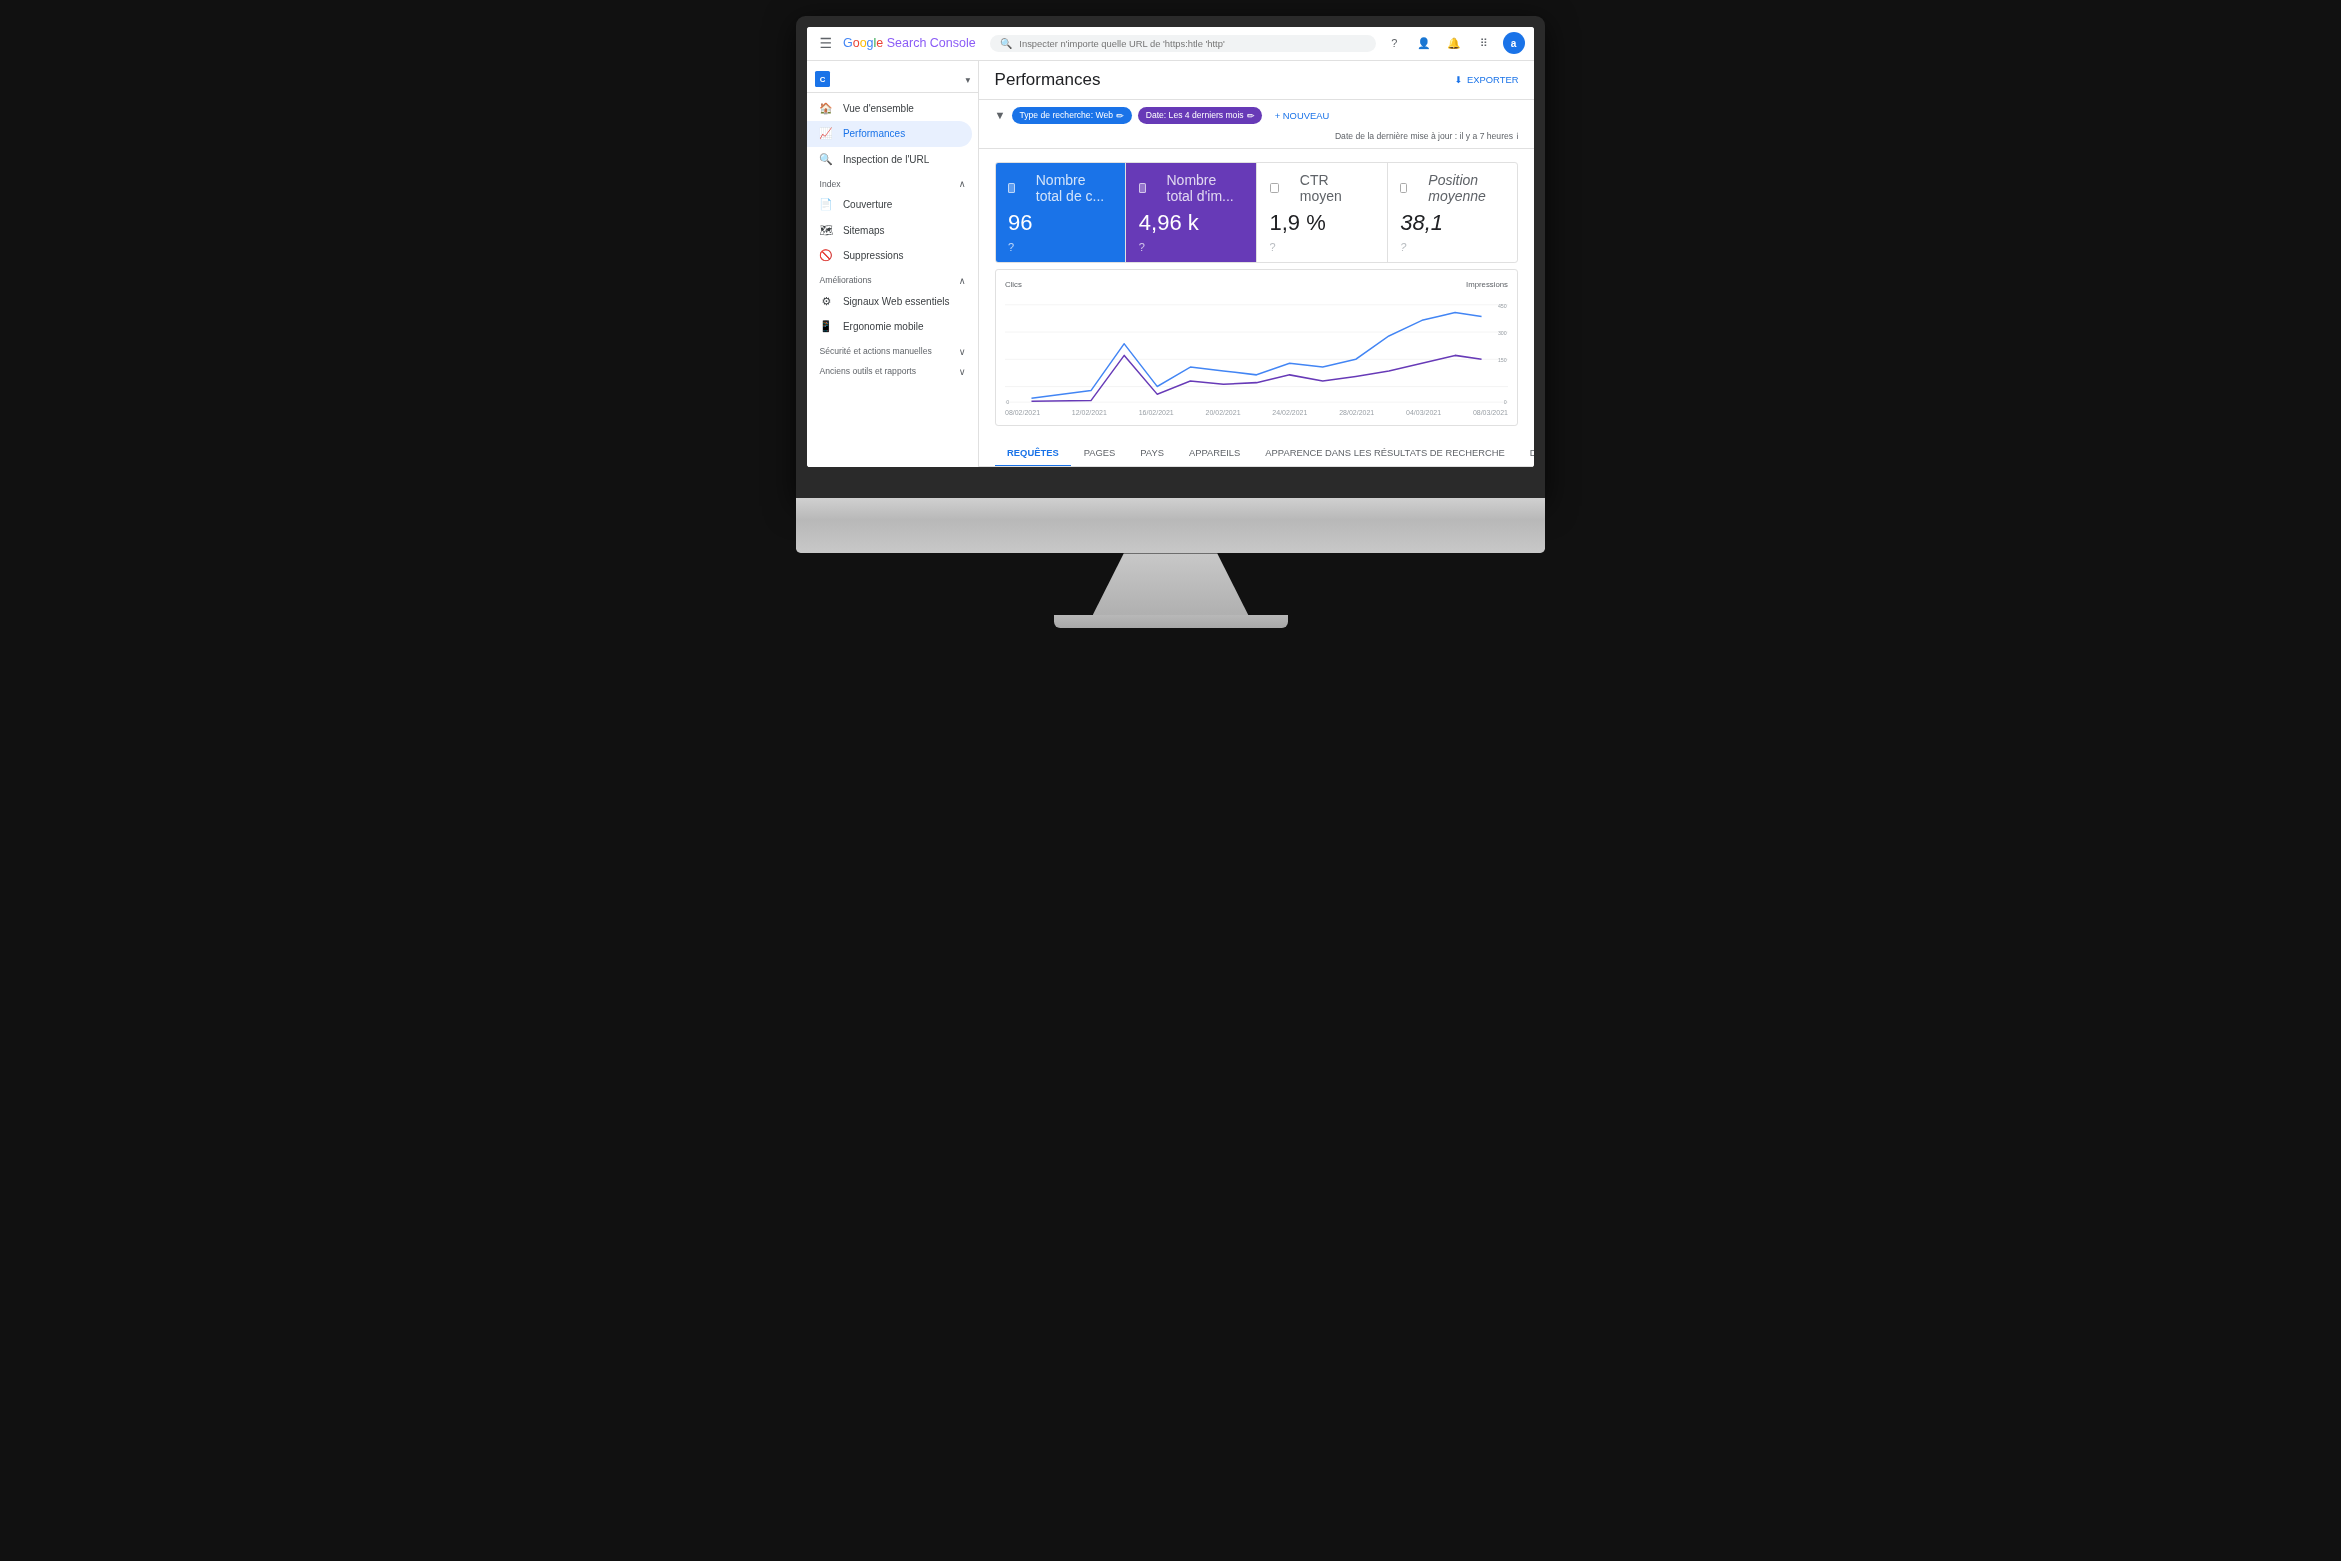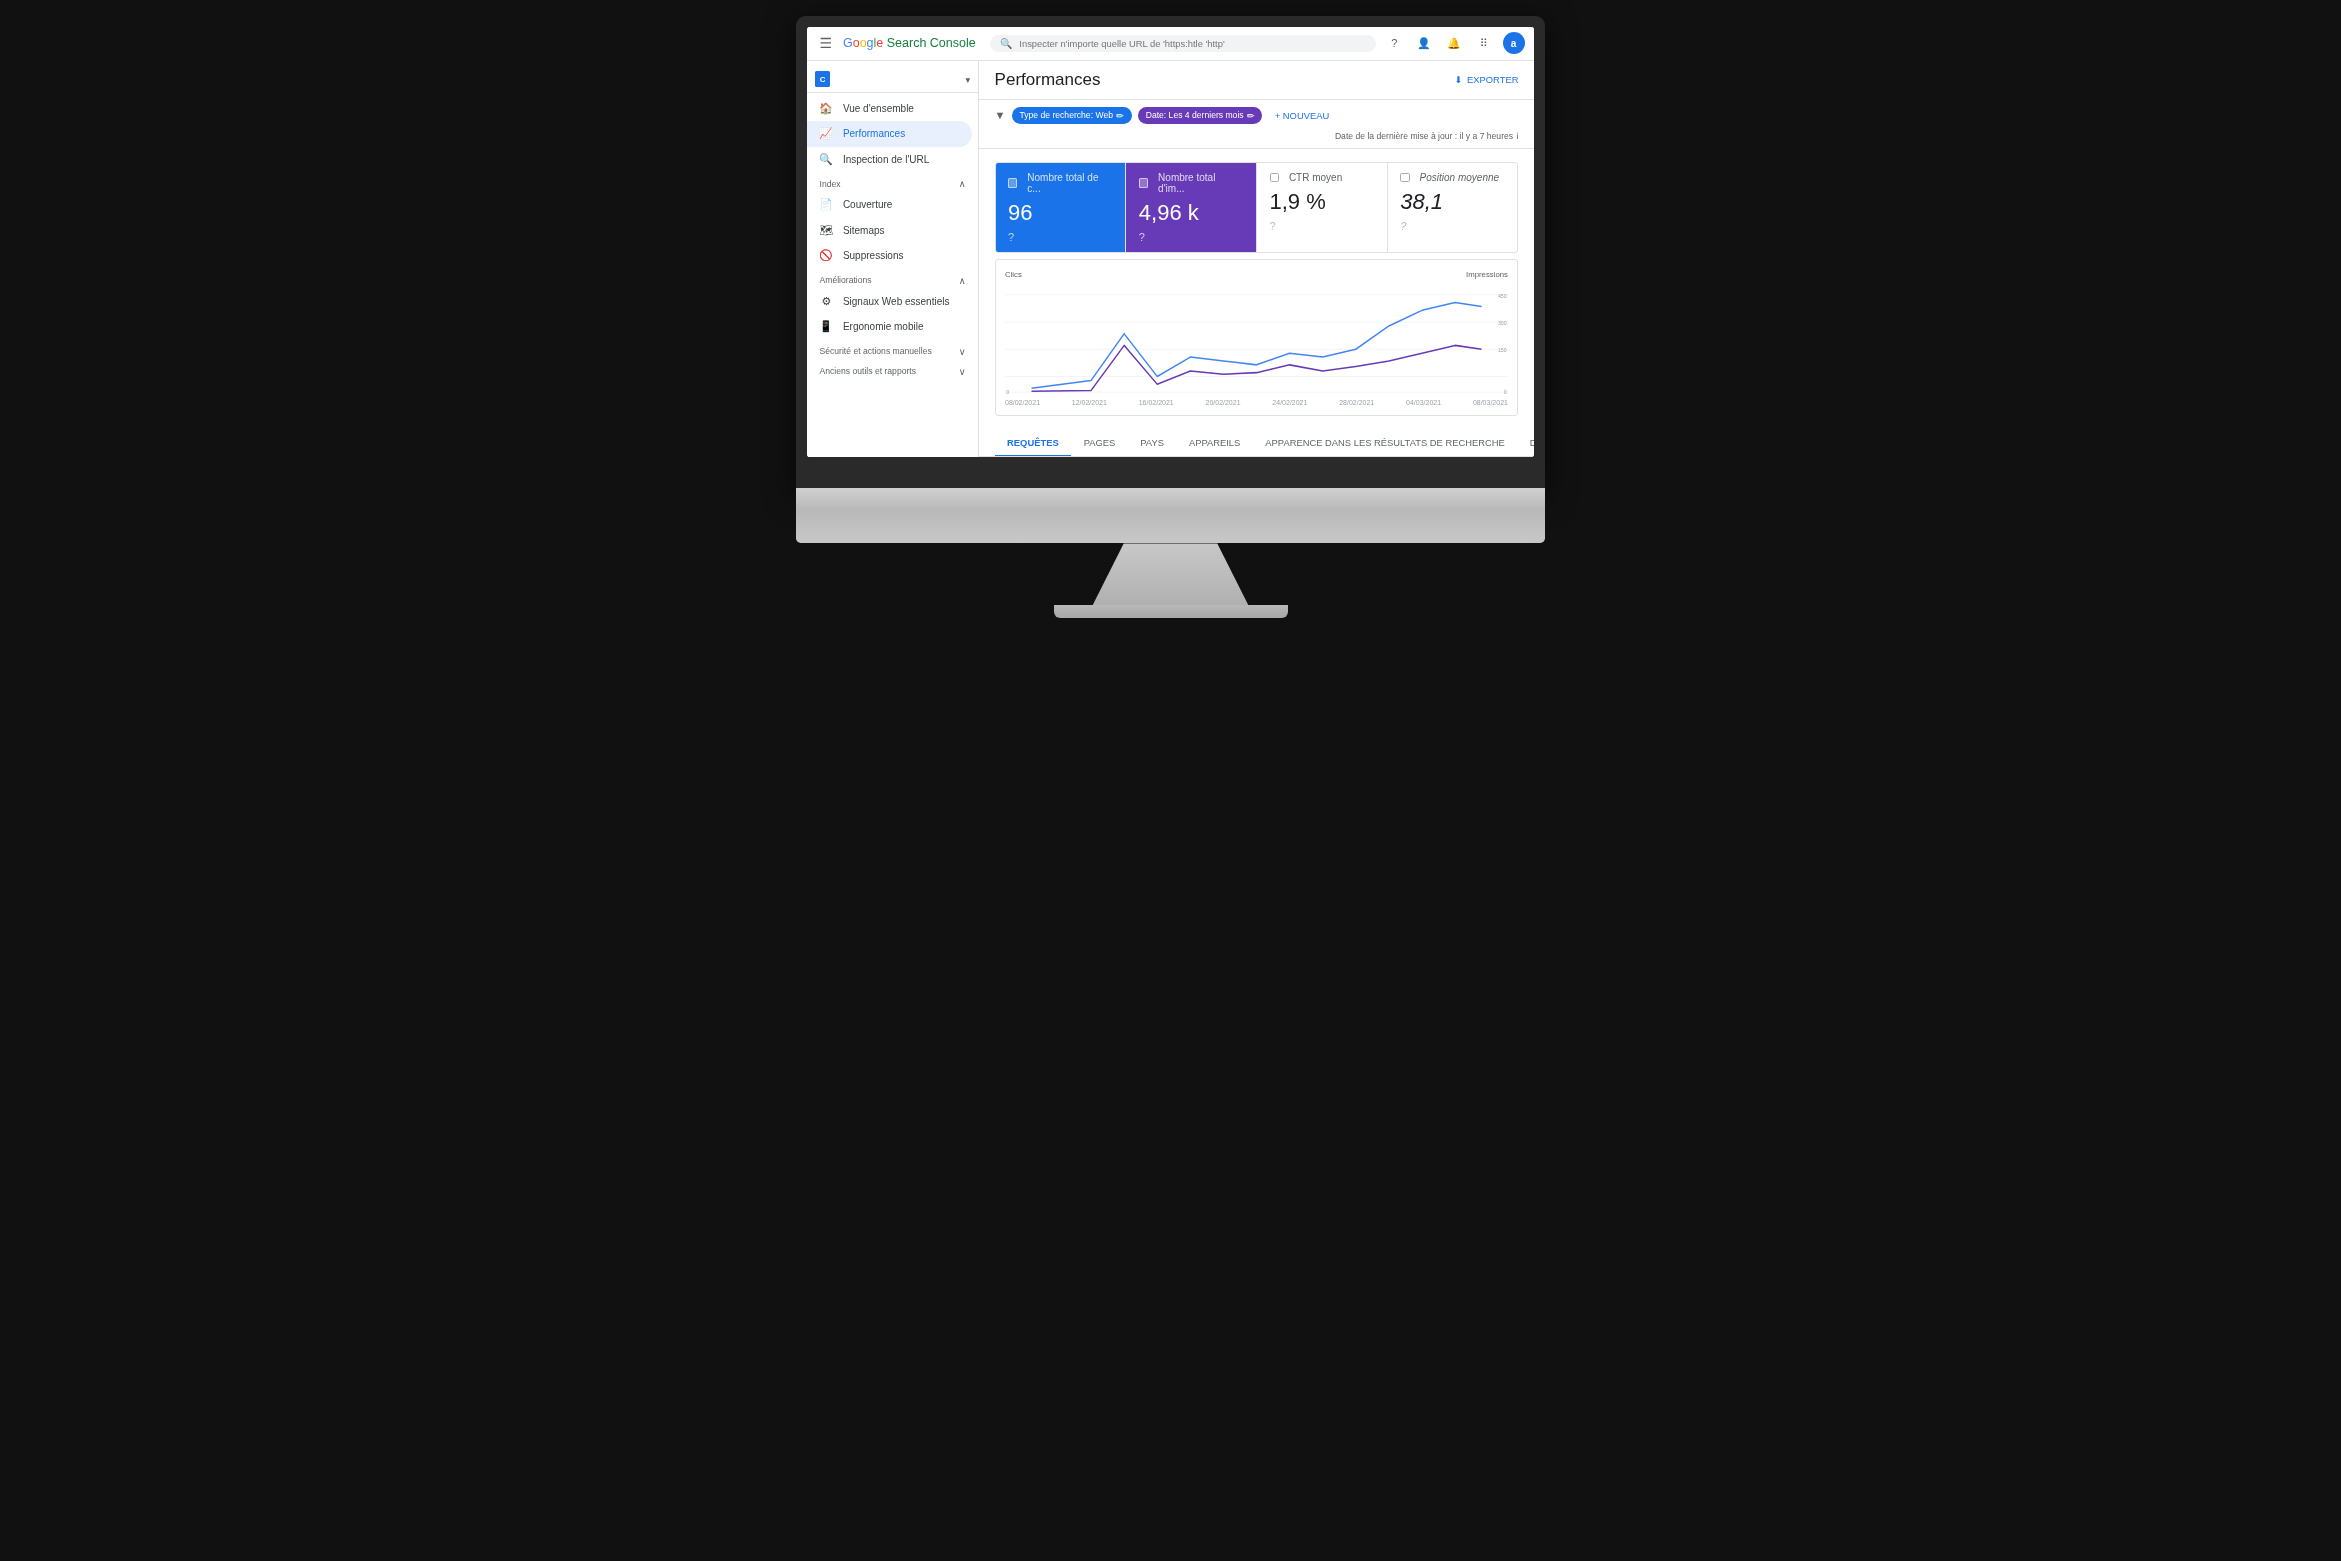--- a/index.html
+++ b/index.html
@@ -305,25 +305,25 @@
     .metric-card {
       flex: 1;
       padding: 9.4px 12.5px;
       border-right: 0.8px solid #e0e0e0;
       cursor: pointer;
     }
     .metric-card:last-child { border-right: none; font-style: italic; }
     .metric-card.active-blue { background: #1a73e8; color: #fff; }
     .metric-card.active-purple { background: #673ab7; color: #fff; }
     .metric-label {
-      font-size: 10px;
-      color: #5f6368;
-      display: flex;
-      align-items: center;
-      gap: 10px;
+      font-size: 14px;
+      color: #5f6368;
+      display: flex;
+      align-items: center;
+      gap: 21px;
       margin-bottom: 6.2px;
     }
     .metric-card.active-blue .metric-label,
     .metric-card.active-purple .metric-label { color: rgba(255,255,255,0.8); }
     .metric-checkbox {
       width: 9.4px;
       height: 9.4px;
       border: 1.6px solid #1a73e8;
       border-radius: 1.6px;
       display: inline-block;
@@ -399,21 +399,21 @@
 <body>
 
 <div class="outer-wrapper">
   <div class="imac-screen-bezel">
     <div class="imac-screen-inner">
       <div class="gsc-app">
 
         <div class="top-bar">
           <span class="top-bar-hamburger">☰</span>
           <span class="top-bar-logo">
-            <span style="color:#4285f4">G</span><span style="color:#ea4335">o</span><span style="color:#fbbc05">o</span><span style="color:#4285f4">g</span><span style="color:#34a853">l</span><span style="color:#ea4335">e</span>&nbsp;<span style="color:#15803d">Search Console</span>
+            <span style="color:#4285f4">G</span><span style="color:#ea4335">o</span><span style="color:#fbbc05">o</span><span style="color:#4285f4">g</span><span style="color:#34a853">l</span><span style="color:#ea4335">e</span>&nbsp;<span style="color:#8b5cf6">Search Console</span>
           </span>
           <div class="search-bar">
             <span style="color:#9aa0a6;font-size:10px">🔍</span>
             <input type="text" placeholder="Inspecter n'importe quelle URL de 'https:htle 'http'" style="">
           </div>
           <div class="top-bar-actions">
             <div class="icon-btn">?</div>
             <div class="icon-btn">👤</div>
             <div class="icon-btn">🔔</div>
             <div class="icon-btn">⠿</div>

